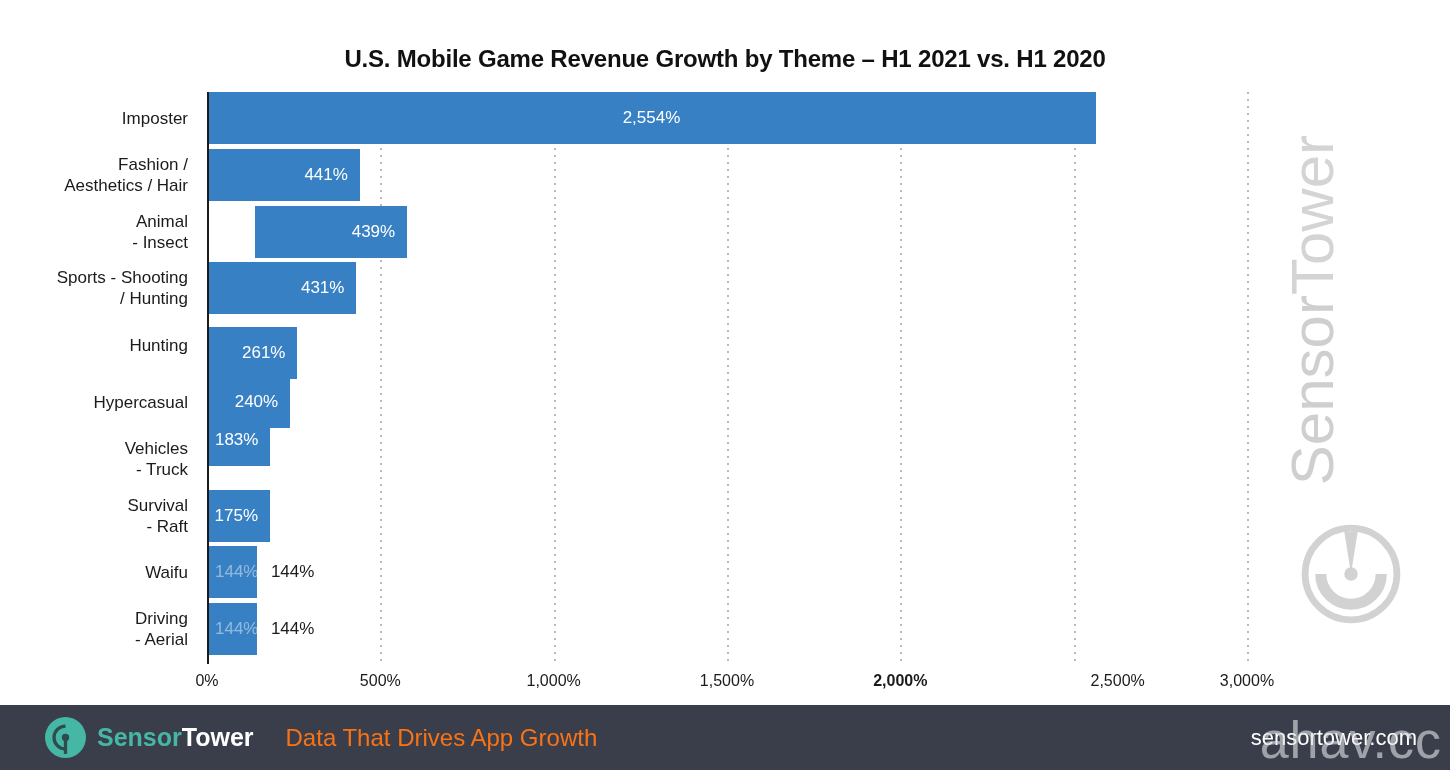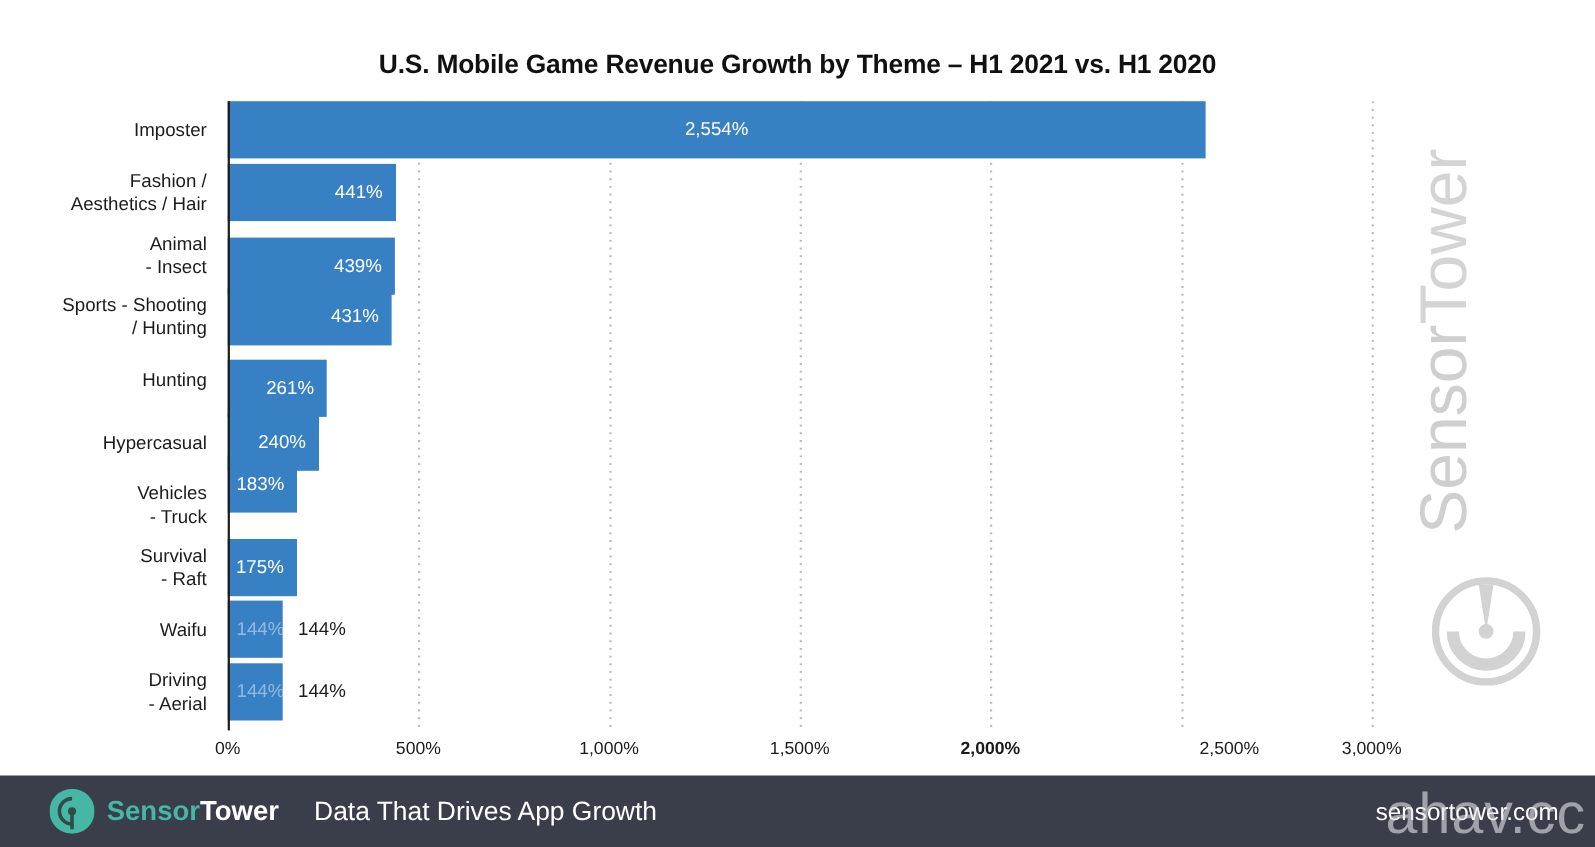--- a/index.html
+++ b/index.html
@@ -146,21 +146,21 @@
     margin-left:11px;
     font-size:25px;
     font-weight:bold;
     white-space:nowrap;
   }
   #footer-brand .b-sensor{color:#45b7a4;}
   #footer-brand .b-tower{color:#ffffff;}
   #footer-tagline{
     margin-left:32px;
     font-size:24px;
-    color:#ffffff;
+    color:#f97316;
     white-space:nowrap;
   }
   #footer-url{
     position:absolute;
     right:33px;
     font-size:22px;
     color:#ffffff;
     white-space:nowrap;
   }
   #footer-watermark{
@@ -193,21 +193,21 @@
       <div class="bar-row" style="top: 0px;">
         <div class="bar wide" style="width: 889px;">
           <span class="bar-label-in">2,554%</span>
         </div>
       </div>
       <div class="bar-row" style="top: 56.8px;">
         <div class="bar" style="width: 152.88px;">
           <span class="bar-label-in">441%</span>
         </div>
       </div>
-      <div class="bar-row" style="top: 124px;">
+      <div class="bar-row" style="top: 114px; margin-left: 48px;">
         <div class="bar" style="width: 152.187px;">
           <span class="bar-label-in">439%</span>
         </div>
       </div>
       <div class="bar-row" style="top: 170.4px;">
         <div class="bar" style="width: 149.413px;">
           <span class="bar-label-in">431%</span>
         </div>
       </div>
       <div class="bar-row" style="top: 235px;">

